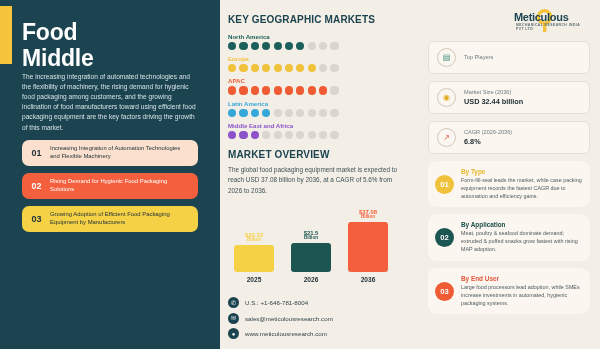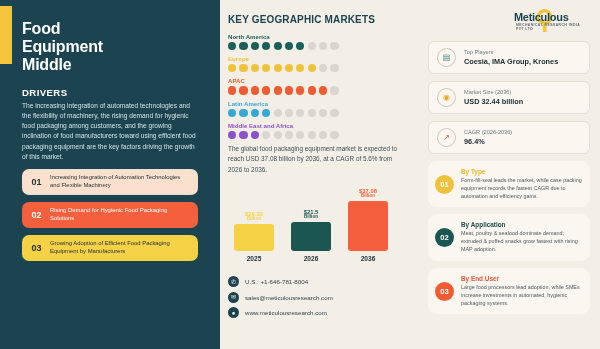--- a/index.html
+++ b/index.html
@@ -15,21 +15,21 @@
   .left{
     position:relative;
     width:220px;height:349px;
     background:#1b4450;
     flex:0 0 220px;
     box-sizing:border-box;
     padding:14px 14px 10px 22px;
   }
   .accent-bar{position:absolute;left:0;top:6px;width:12px;height:58px;background:#f5c43c;}
   .title{
-    color:#ffffff;font-size:16px;line-height:1.12;font-weight:bold;
+    color:#ffffff;font-size:23px;line-height:1.12;font-weight:bold;
     letter-spacing:-0.2px;margin:6px 0 0 0;
   }
   .drivers-head{
     color:#ffffff;font-size:9.6px;font-weight:bold;letter-spacing:.4px;
     margin:13px 0 3px 0;
   }
   .drivers-body{
     color:#d6e1e6;font-size:6.6px;line-height:1.55;margin:0;max-width:176px;
   }
   .driver{
@@ -125,24 +125,22 @@
 </style>
 </head>
 <body>
 
 <div class="page">
 
   <div class="left">
     <div class="accent-bar"></div>
     <div class="title">
       <div>Food</div>
-      <div>Equipment</div>
       <div>Middle</div>
     </div>
-    <p class="drivers-head">DRIVERS</p>
     <p class="drivers-body">The increasing integration of automated technologies and the flexibility of machinery, the rising demand for hygienic food packaging among customers, and the growing inclination of food manufacturers toward using efficient food packaging equipment are the key factors driving the growth of this market.</p>
     <div>
       <div class="driver d1">
         <div class="num">01</div>
         <div class="dtxt">Increasing Integration of Automation Technologies and Flexible Machinery</div>
       </div>
       <div class="driver d2">
         <div class="num">02</div>
         <div class="dtxt">Rising Demand for Hygienic Food Packaging Solutions</div>
       </div>
@@ -226,20 +224,21 @@
             <span class="dot" style="background: rgb(217, 214, 207);"></span>
             <span class="dot" style="background: rgb(217, 214, 207);"></span>
             <span class="dot" style="background: rgb(217, 214, 207);"></span>
             <span class="dot" style="background: rgb(217, 214, 207);"></span>
             <span class="dot" style="background: rgb(217, 214, 207);"></span>
             <span class="dot" style="background: rgb(217, 214, 207);"></span>
           </div>
         </div>
       </div>
 
+    <p class="sec-title" style="margin-top:10px;margin-bottom:5px;">MARKET OVERVIEW</p>
     <p class="mo-body">The global food packaging equipment market is expected to reach USD 37.08 billion by 2036, at a CAGR of 5.6% from 2026 to 2036.</p>
 
     <div class="chart">
       <div class="bars" id="chart-bars">
           <div class="barwrap">
             <div class="barval" style="color: rgb(245, 209, 70);">$20.33<span class="unit">Billion</span></div>
             <div class="bar" style="background: rgb(245, 209, 70); height: 27px;"></div>
           </div>
           <div class="barwrap">
             <div class="barval" style="color: rgb(27, 86, 82);">$21.5<span class="unit">Billion</span></div>
@@ -281,35 +280,34 @@
       </svg>
       <div class="lw">Meticulous</div>
       <div class="lsub">MECHANICAL RESEARCH INDIA PVT LTD</div>
     </div>
 
     <div id="key-cards">
         <div class="kcard">
           <span class="kico" style="color: rgb(47, 127, 111);">▤</span>
           <div>
             <p class="klabel">Top Players</p>
-            <p class="kval">Coesia,  IMA Group, Krones</p>
           </div>
         </div>
         <div class="kcard">
           <span class="kico" style="color: rgb(224, 168, 30);">◉</span>
           <div>
             <p class="klabel">Market Size (2036)</p>
             <p class="kval">USD 32.44 billion</p>
           </div>
         </div>
         <div class="kcard">
           <span class="kico" style="color: rgb(224, 96, 74);">↗</span>
           <div>
             <p class="klabel">CAGR (2026-2036)</p>
-            <p class="kval">96.4%</p>
+            <p class="kval">6.8%</p>
           </div>
         </div>
       </div>
 
     <div id="seg-cards">
         <div class="scard">
           <span class="snum" style="background: rgb(240, 194, 60);">01</span>
           <div>
             <p class="sname" style="color: rgb(232, 182, 44);">By Type</p>
             <p class="sdesc">Form-fill-seal leads the market, while case packing equipment records the fastest CAGR due to automation and efficiency gains.</p>

